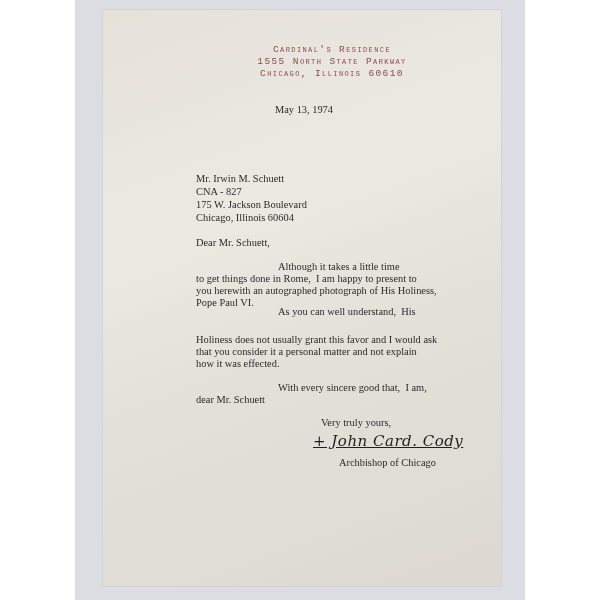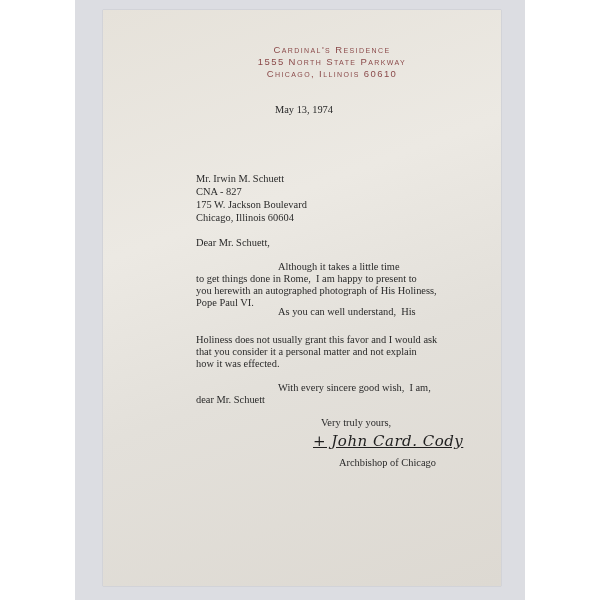--- a/index.html
+++ b/index.html
@@ -5,21 +5,21 @@
   html, body { margin:0; padding:0; }
   body { width:600px; height:600px; background:#ffffff; position:relative; overflow:hidden; }
   .backdrop { position:absolute; left:75px; top:0; width:450px; height:600px; background:#dcdde2; }
   .paper {
     position:absolute; left:103px; top:10px; width:398px; height:576px;
     background: linear-gradient(160deg, #e6e2da 0%, #ece9e3 35%, #e3e0da 60%, #ddd9d2 100%);
     box-shadow: 0 0 1px rgba(0,0,0,0.25);
   }
   .letterhead {
     position:absolute; left:0; right:0; top:34px; text-align:center;
-    color:#8b4a4a; font-family:Liberation Sans, sans-serif; font-size:9.5px; letter-spacing:1.4px; line-height:12px;
+    color:#8b4a4a; font-family:Liberation Mono, monospace; font-size:9.5px; letter-spacing:1.4px; line-height:12px;
     font-variant: small-caps; text-transform: none;
   }
   .letterhead div { padding-left:60px; }
   .typed { position:absolute; font-family:"Liberation Serif", serif; font-size:10.4px; color:#2a2a2a; line-height:12px; white-space:pre; }
   .signature { position:absolute; font-family:"DejaVu Serif", serif; font-style:italic; font-size:15px; color:#1f1f1f; letter-spacing:0.5px; }
 </style>
 </head>
 <body>
 
 <div class="backdrop"></div>
@@ -42,19 +42,19 @@
   <div class="typed" style="left:175px; top:251px;">Although it takes a little time</div>
   <div class="typed" style="left:93px; top:263px;">to get things done in Rome,  I am happy to present to</div>
   <div class="typed" style="left:93px; top:275px;">you herewith an autographed photograph of His Holiness,</div>
   <div class="typed" style="left:93px; top:287px;">Pope Paul VI.</div>
 
   <div class="typed" style="left:175px; top:296px;">As you can well understand,  His</div>
   <div class="typed" style="left:93px; top:324px;">Holiness does not usually grant this favor and I would ask</div>
   <div class="typed" style="left:93px; top:336px;">that you consider it a personal matter and not explain</div>
   <div class="typed" style="left:93px; top:348px;">how it was effected.</div>
 
-  <div class="typed" style="left:175px; top:372px;">With every sincere good wish,  I am,</div>
+  <div class="typed" style="left:175px; top:372px;">With every sincere good that,  I am,</div>
   <div class="typed" style="left:93px; top:384px;">dear Mr. Schuett</div>
 
   <div class="typed" style="left:218px; top:407px;">Very truly yours,</div>
   <div class="signature" style="left:210px; top:422px;text-decoration:underline;">+ John Card. Cody</div>
   <div class="typed" style="left:218px; top:447px;margin-left:18px;">Archbishop of Chicago</div>
 </div>
 
 </body></html>

